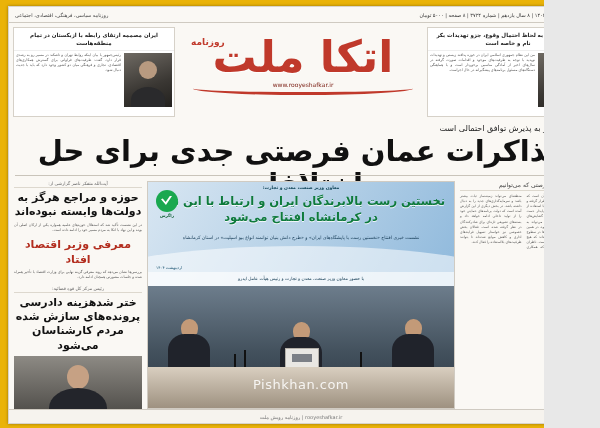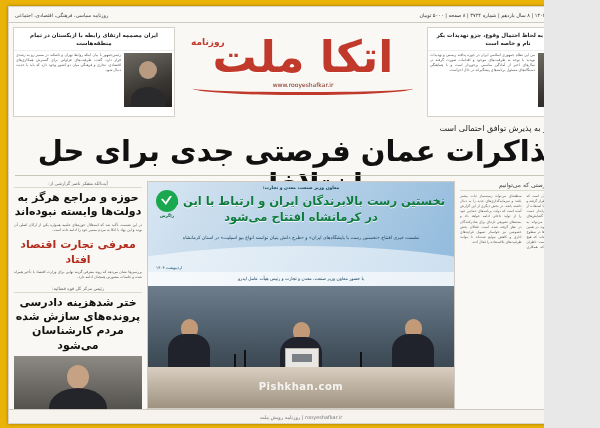--- a/index.html
+++ b/index.html
@@ -440,25 +440,24 @@
     justify-content: center;
     font-size: 5px;
     color: #777;
     background: #f6f3ee;
   }
   .watermark {
     position: absolute;
     bottom: 16px;
     left: 50%;
     transform: translateX(-50%);
-    font-size: 10px;
+    font-size: 13px;
     color: rgba(255,255,255,0.85);
     direction: ltr;
     letter-spacing: 0.5px;
-    font-weight: bold;
   }
 </style>
 </head>
 <body>
 
 <div class="page">
   <div class="paper">
 
     <div class="topbar">
       <div class="right-date">دوشنبه ۲۲ دیبهشت ۱۴۰۴ | ۸ سال یازدهم | شماره ۳۷۲۴ | ۸ صفحه | ۵۰۰۰ تومان</div>
@@ -543,21 +542,21 @@
 
       <div class="col-side">
 
         <div class="side-item">
           <div class="side-kicker">آیت‌الله متفکر ناصر گزارشی از:</div>
           <div class="side-headline">حوزه و مراجع هرگز به دولت‌ها وابسته نبوده‌اند</div>
           <div class="side-para">در این نشست تأکید شد که استقلال حوزه‌های علمیه همواره یکی از ارکان اصلی آن بوده و این نهاد با اتکا به مردم مسیر خود را ادامه داده است.</div>
         </div>
 
         <div class="side-item">
-          <div class="side-headline red">معرفی تجارت اقتصاد افتاد</div>
+          <div class="side-headline red">معرفی وزیر اقتصاد افتاد</div>
           <div class="side-para">بررسی‌ها نشان می‌دهد که روند معرفی گزینه نهایی برای وزارت اقتصاد با تأخیر همراه شده و جلسات مشورتی همچنان ادامه دارد.</div>
         </div>
 
         <div class="side-item">
           <div class="side-kicker">رئیس مرکز کل قوه قضائیه:</div>
           <div class="side-headline">ختر شدهزینه دادرسی پرونده‌های سازش شده مردم کارشناسان می‌شود</div>
           <div class="side-photo">
             <div class="face"></div>
             <div class="body"></div>
           </div>

